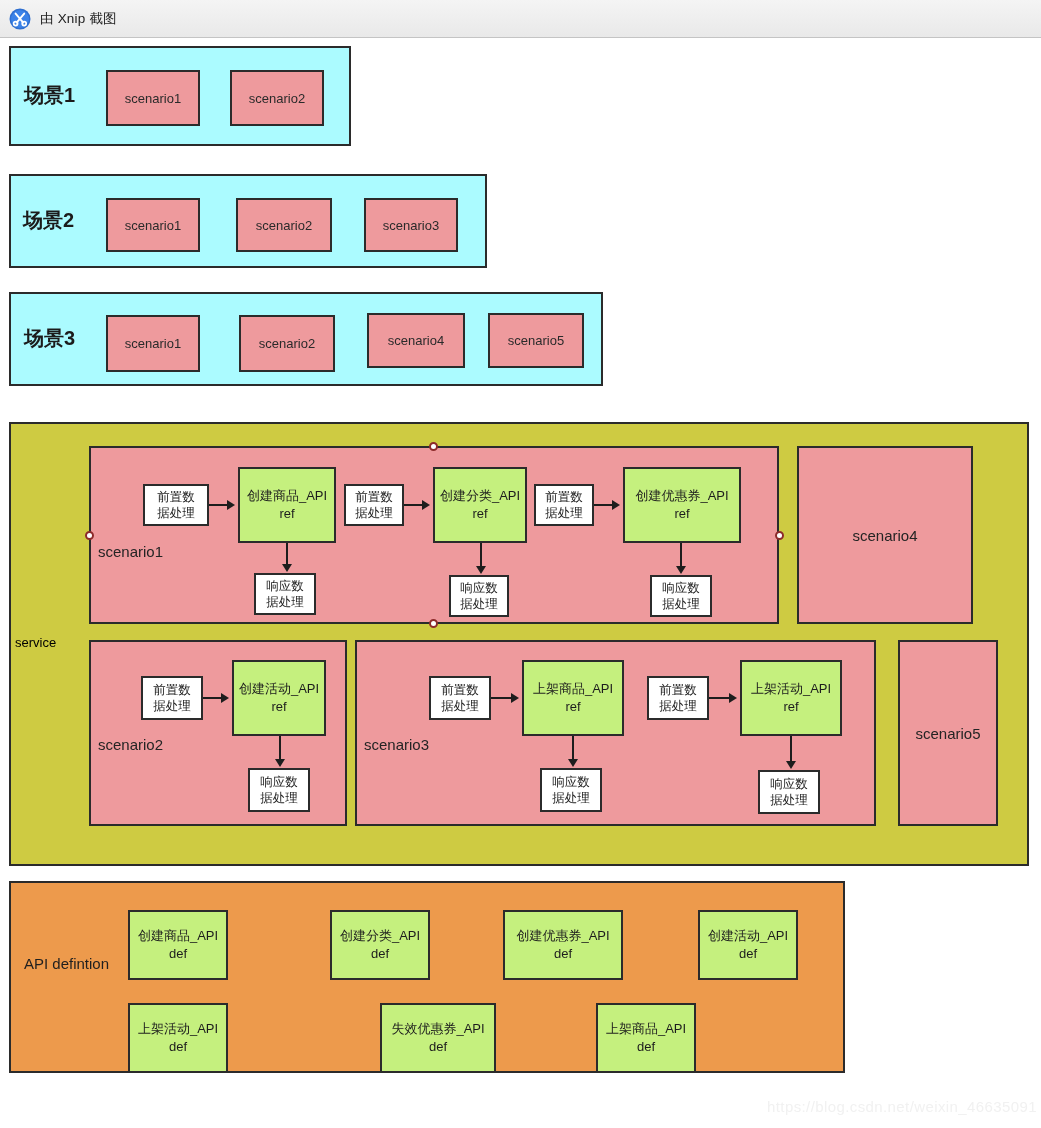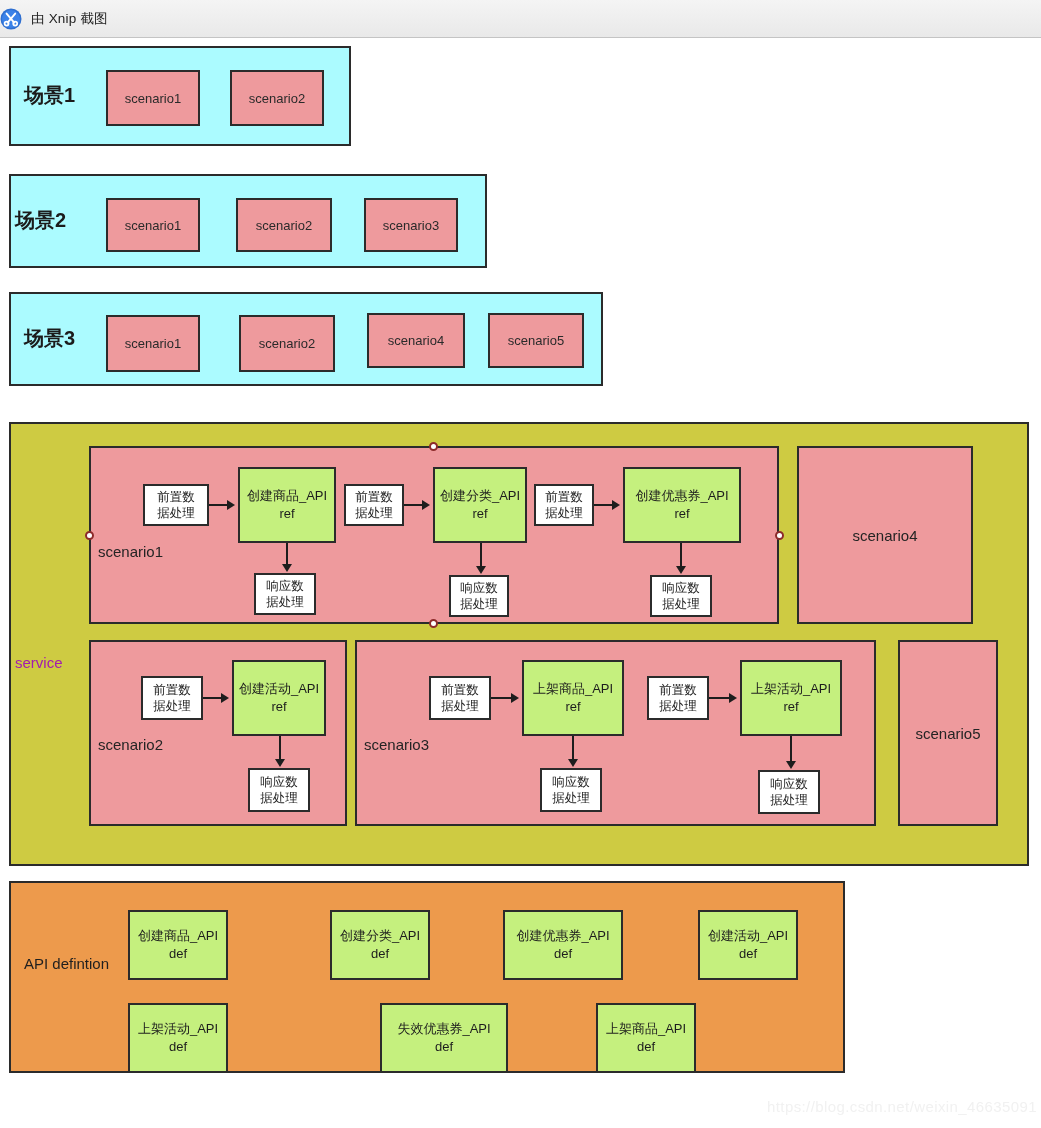--- a/index.html
+++ b/index.html
@@ -9,37 +9,37 @@
     font-family:"Liberation Sans","DejaVu Sans",sans-serif;
     overflow:hidden;
     position:relative;
   }
 
   
   #titlebar{
     position:absolute;left:0;top:0;width:1041px;height:38px;
     background:linear-gradient(#f4f4f4,#e9e9e9);
     border-bottom:1px solid #c4c4c4;
-    display:flex;align-items:center;gap:9px;
+    display:flex;align-items:center;gap:9px;padding-left:9px;
     box-sizing:border-box;
   }
   #app-icon{width:22px;height:22px;flex:0 0 auto;}
   #titlebar-text{font-size:13.5px;color:#222;letter-spacing:.2px;}
 
   
   .box{position:absolute;box-sizing:border-box;border:2px solid #2b2b2b;}
   .lbl{position:absolute;white-space:pre;line-height:1.25;color:#262626;}
   .ctr{display:flex;align-items:center;justify-content:center;text-align:center;}
 
   .scene{background:#abfbff;padding-left:17px;}
   .scene-name{font-size:20px;font-weight:bold;color:#1b1b1b;}
   .scenario{background:#ee9a9d;font-size:13px;color:#2a2a2a;}
 
   .service{background:#cecb42;}
-  .service-name{font-size:15px;color:#a21caf;margin-top:19px;}
+  .service-name{font-size:13px;color:#000000;}
   .scn-group{background:#ee9a9d;}
   .scn-group-name{font-size:15px;color:#242424;}
   .scn-plain{background:#ee9a9d;font-size:15px;color:#242424;}
 
   .proc{background:#ffffff;font-size:12.5px;color:#1d1d1d;line-height:1.3;}
   .apiref{background:#c5f07e;font-size:13px;color:#1d1d1d;line-height:1.35;}
 
   .apidef-section{background:#ed9a4c;}
   .apidef-name{font-size:15px;font-weight:normal;color:#1f1f1f;}
   .apidef{background:#c5f07e;font-size:13px;color:#1d1d1d;line-height:1.35;}
@@ -80,21 +80,21 @@
   <div class="lbl scene-name" style="left:13px;top:35px;">场景1</div>
   <div class="box scenario ctr" style="left:95px;top:22px;width:94px;height:56px;">
       <span>scenario1</span>
     </div>
   <div class="box scenario ctr" style="left:219px;top:22px;width:94px;height:56px;">
       <span>scenario2</span>
     </div>
 </div>
 
 <div class="box scene" style="left:9px;top:174px;width:478px;height:94px;">
-  <div class="lbl scene-name" style="left:4px;top:32px;">场景2</div>
+  <div class="lbl scene-name" style="left:12px;top:32px;">场景2</div>
   <div class="box scenario ctr" style="left:95px;top:22px;width:94px;height:54px;">
       <span>scenario1</span>
     </div>
   <div class="box scenario ctr" style="left:225px;top:22px;width:96px;height:54px;">
       <span>scenario2</span>
     </div>
   <div class="box scenario ctr" style="left:353px;top:22px;width:94px;height:54px;">
       <span>scenario3</span>
     </div>
 </div>
@@ -216,19 +216,19 @@
 def</span></div>
   <div class="box apidef ctr" style="left:319px;top:27px;width:100px;height:70px;white-space:pre;"><span>创建分类_API
 def</span></div>
   <div class="box apidef ctr" style="left:492px;top:27px;width:120px;height:70px;white-space:pre;"><span>创建优惠券_API
 def</span></div>
   <div class="box apidef ctr" style="left:687px;top:27px;width:100px;height:70px;white-space:pre;"><span>创建活动_API
 def</span></div>
 
   <div class="box apidef ctr" style="left:117px;top:120px;width:100px;height:70px;white-space:pre;"><span>上架活动_API
 def</span></div>
-  <div class="box apidef ctr" style="left:369px;top:120px;width:128px;height:70px;white-space:pre;"><span>失效优惠券_API
+  <div class="box apidef ctr" style="left:369px;top:120px;width:116px;height:70px;white-space:pre;"><span>失效优惠券_API
 def</span></div>
   <div class="box apidef ctr" style="left:585px;top:120px;width:100px;height:70px;white-space:pre;"><span>上架商品_API
 def</span></div>
 </div>
 
 <div id="watermark">https://blog.csdn.net/weixin_46635091</div>
 
 </body></html>

